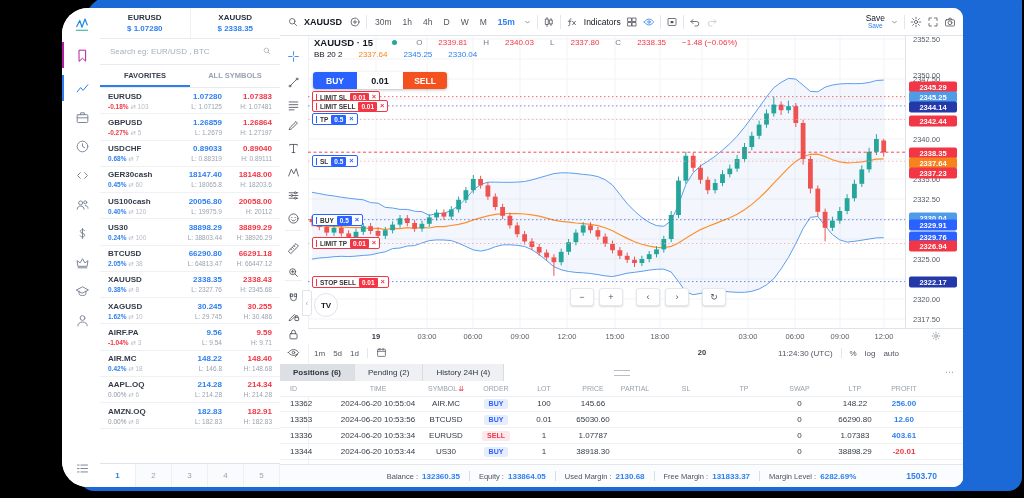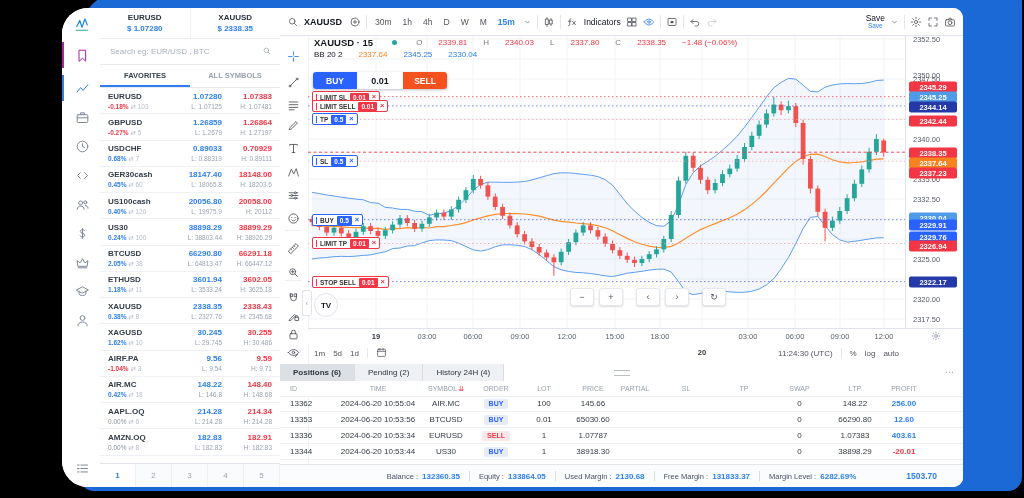--- a/index.html
+++ b/index.html
@@ -262,21 +262,21 @@
             <div class="wl-sym">GBPUSD</div>
             <div class="wl-bid">1.26859</div>
             <div class="wl-ask">1.26864</div>
             <div class="wl-sub"><span class="chg-neg">-0.27%</span> <span style="color:#b6bcc6">⇄ 5</span></div>
             <div class="wl-low">L: 1.2679</div>
             <div class="wl-high">H: 1.27197</div>
           </div>
           <div class="wlrow">
             <div class="wl-sym">USDCHF</div>
             <div class="wl-bid">0.89033</div>
-            <div class="wl-ask">0.70929</div>
+            <div class="wl-ask">0.89040</div>
             <div class="wl-sub"><span class="chg-pos">0.68%</span> <span style="color:#b6bcc6">⇄ 7</span></div>
             <div class="wl-low">L: 0.88319</div>
             <div class="wl-high">H: 0.89111</div>
           </div>
           <div class="wlrow">
             <div class="wl-sym">GER30cash</div>
             <div class="wl-bid">18147.40</div>
             <div class="wl-ask">18148.00</div>
             <div class="wl-sub"><span class="chg-pos">0.45%</span> <span style="color:#b6bcc6">⇄ 60</span></div>
             <div class="wl-low">L: 18065.8</div>
@@ -298,28 +298,20 @@
             <div class="wl-low">L: 38803.44</div>
             <div class="wl-high">H: 38926.29</div>
           </div>
           <div class="wlrow">
             <div class="wl-sym">BTCUSD</div>
             <div class="wl-bid">66290.80</div>
             <div class="wl-ask">66291.18</div>
             <div class="wl-sub"><span class="chg-pos">2.05%</span> <span style="color:#b6bcc6">⇄ 38</span></div>
             <div class="wl-low">L: 64813.47</div>
             <div class="wl-high">H: 66447.12</div>
-          </div>
-          <div class="wlrow">
-            <div class="wl-sym">ETHUSD</div>
-            <div class="wl-bid">3601.94</div>
-            <div class="wl-ask">3602.05</div>
-            <div class="wl-sub"><span class="chg-pos">1.18%</span> <span style="color:#b6bcc6">⇄ 11</span></div>
-            <div class="wl-low">L: 3533.24</div>
-            <div class="wl-high">H: 3625.18</div>
           </div>
           <div class="wlrow">
             <div class="wl-sym">XAUUSD</div>
             <div class="wl-bid">2338.35</div>
             <div class="wl-ask">2338.43</div>
             <div class="wl-sub"><span class="chg-pos">0.38%</span> <span style="color:#b6bcc6">⇄ 8</span></div>
             <div class="wl-low">L: 2327.76</div>
             <div class="wl-high">H: 2345.68</div>
           </div>
           <div class="wlrow">

